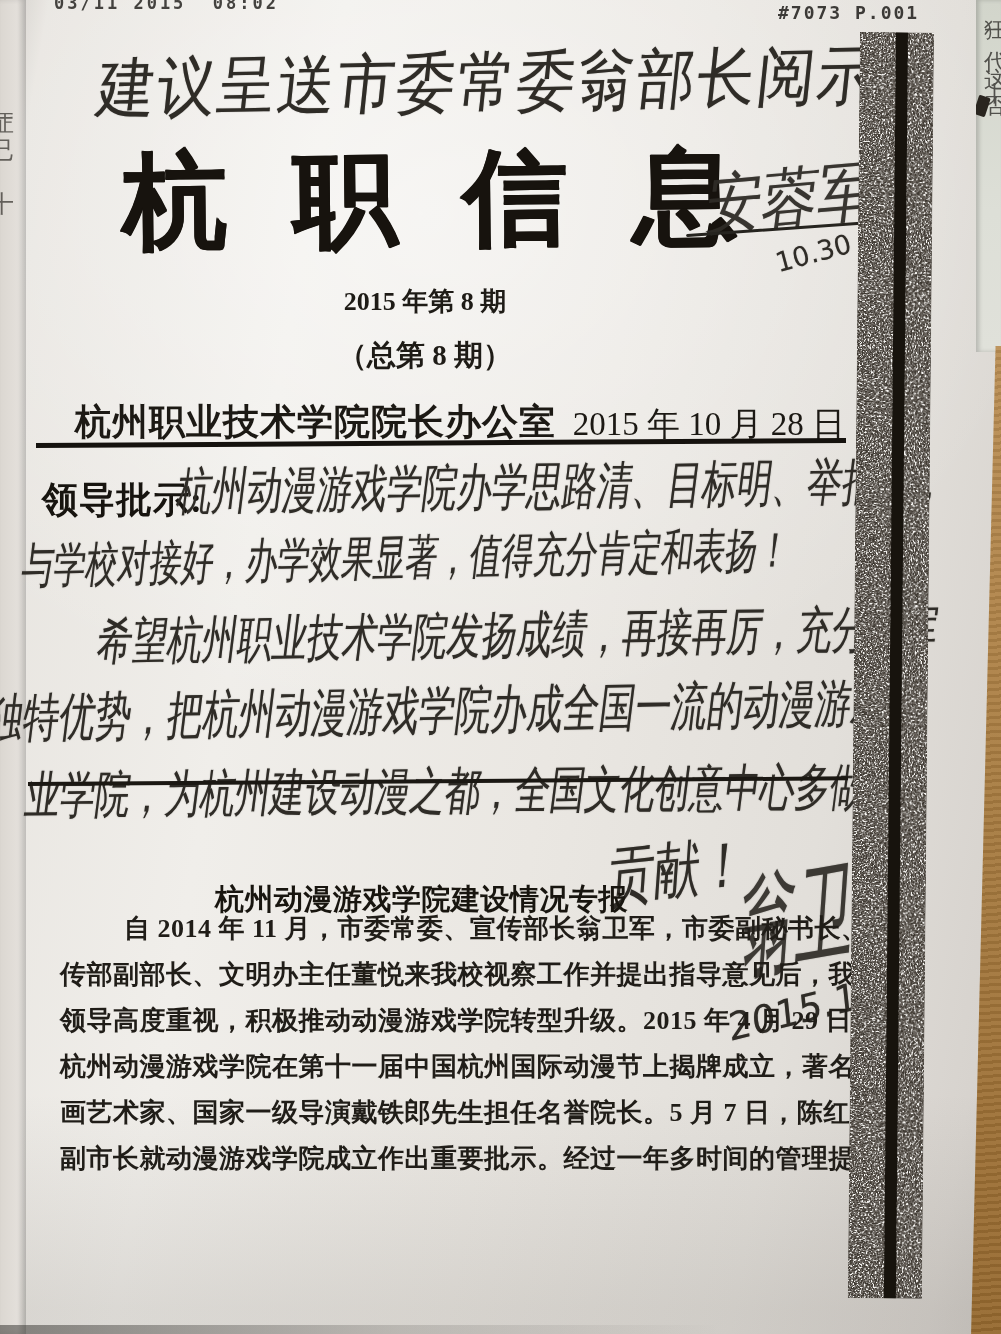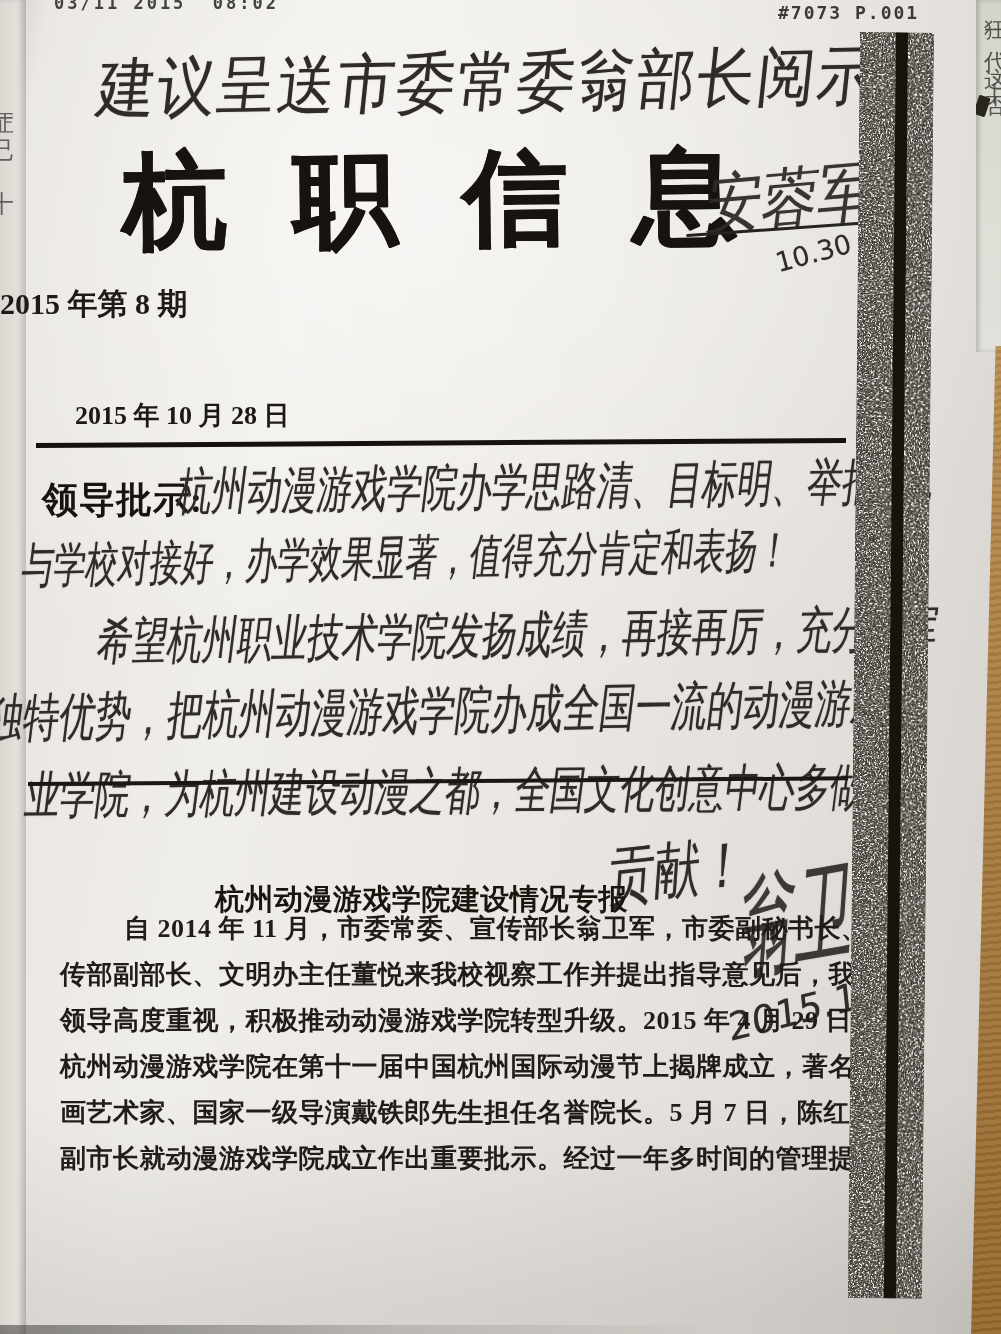--- a/index.html
+++ b/index.html
@@ -36,26 +36,26 @@
   
   .masthead-title{left:122px;top:150px;display:flex;gap:66px;font-size:104px;line-height:1;
     font-weight:900;color:#17130e;transform:rotate(-0.6deg);
     text-shadow:1px 0 0 #17130e,0 1px 0 #17130e,1px 1px 0 #17130e;}
 
   .sign1{left:712px;top:162px;font-size:56px;transform:rotate(-5deg) skewX(-12deg) scaleY(1.15);opacity:.95;}
   .sign1-stroke{left:686px;top:234px;width:208px;height:3px;background:#26241f;
     transform:rotate(-4deg);border-radius:2px;}
   .sign1-date{left:772px;top:248px;font-size:27px;transform:rotate(-15deg);}
 
-  .issue-line{left:0;top:284px;width:850px;text-align:left;font-size:30px;font-weight:bold;color:#1e1b16;}
+  .issue-line{left:0;top:284px;width:850px;text-align:center;font-size:26px;font-weight:bold;color:#1e1b16;}
   .total-issue{left:0;top:336px;width:850px;text-align:center;font-size:29px;font-weight:bold;color:#1e1b16;}
 
   .office-row{left:75px;top:398px;width:770px;display:flex;justify-content:space-between;align-items:flex-end;color:#1c1914;}
   .office-name{font-size:36px;font-weight:bold;letter-spacing:1px;}
-  .office-date{font-size:26px;font-weight:bold;}
+  .office-date{font-size:33px;font-weight:normal;}
 
   .rule{background:#15120e;}
   .rule1{left:36px;top:443px;width:810px;height:5px;transform:rotate(-0.35deg);}
   .rule2{left:28px;top:782px;width:820px;height:4px;transform:rotate(-0.4deg);background:#1b1813;}
 
   .approval-label{left:42px;top:476px;font-size:36px;font-weight:900;color:#17140f;letter-spacing:1px;}
 
   .hl-a{left:182px;top:458px;font-size:35px;transform:rotate(-0.8deg) skewX(-8deg) scaleY(1.45);}
   .hl-b{left:26px;top:534px;font-size:32px;transform:rotate(-1.2deg) skewX(-8deg) scaleY(1.5);}
   .hl-c{left:102px;top:608px;font-size:35px;transform:rotate(-0.9deg) skewX(-8deg) scaleY(1.45);}
@@ -114,22 +114,24 @@
     <span>职</span>
     <span>信</span>
     <span>息</span>
   </div>
 
   <div class="abs hand sign1">安蓉军</div>
   <div class="abs sign1-stroke"></div>
   <div class="abs hand sign1-date">10.30</div>
 
   <div class="abs issue-line">2015 年第 8 期</div>
+  <div class="abs total-issue">（总第 8 期）</div>
 
   <div class="abs office-row">
+    <span class="office-name">杭州职业技术学院院长办公室</span>
     <span class="office-date">2015 年 10 月 28 日</span>
   </div>
   <div class="abs rule rule1"></div>
 
   <div class="abs approval-label">领导批示:</div>
   <div class="abs hand hl-a">杭州动漫游戏学院办学思路清、目标明、举措实，</div>
   <div class="abs hand hl-b">与学校对接好，办学效果显著，值得充分肯定和表扬！</div>
   <div class="abs hand hl-c">希望杭州职业技术学院发扬成绩，再接再厉，充分发挥</div>
   <div class="abs hand hl-d">独特优势，把杭州动漫游戏学院办成全国一流的动漫游戏专</div>
   <div class="abs hand hl-e">业学院，为杭州建设动漫之都，全国文化创意中心多做</div>

